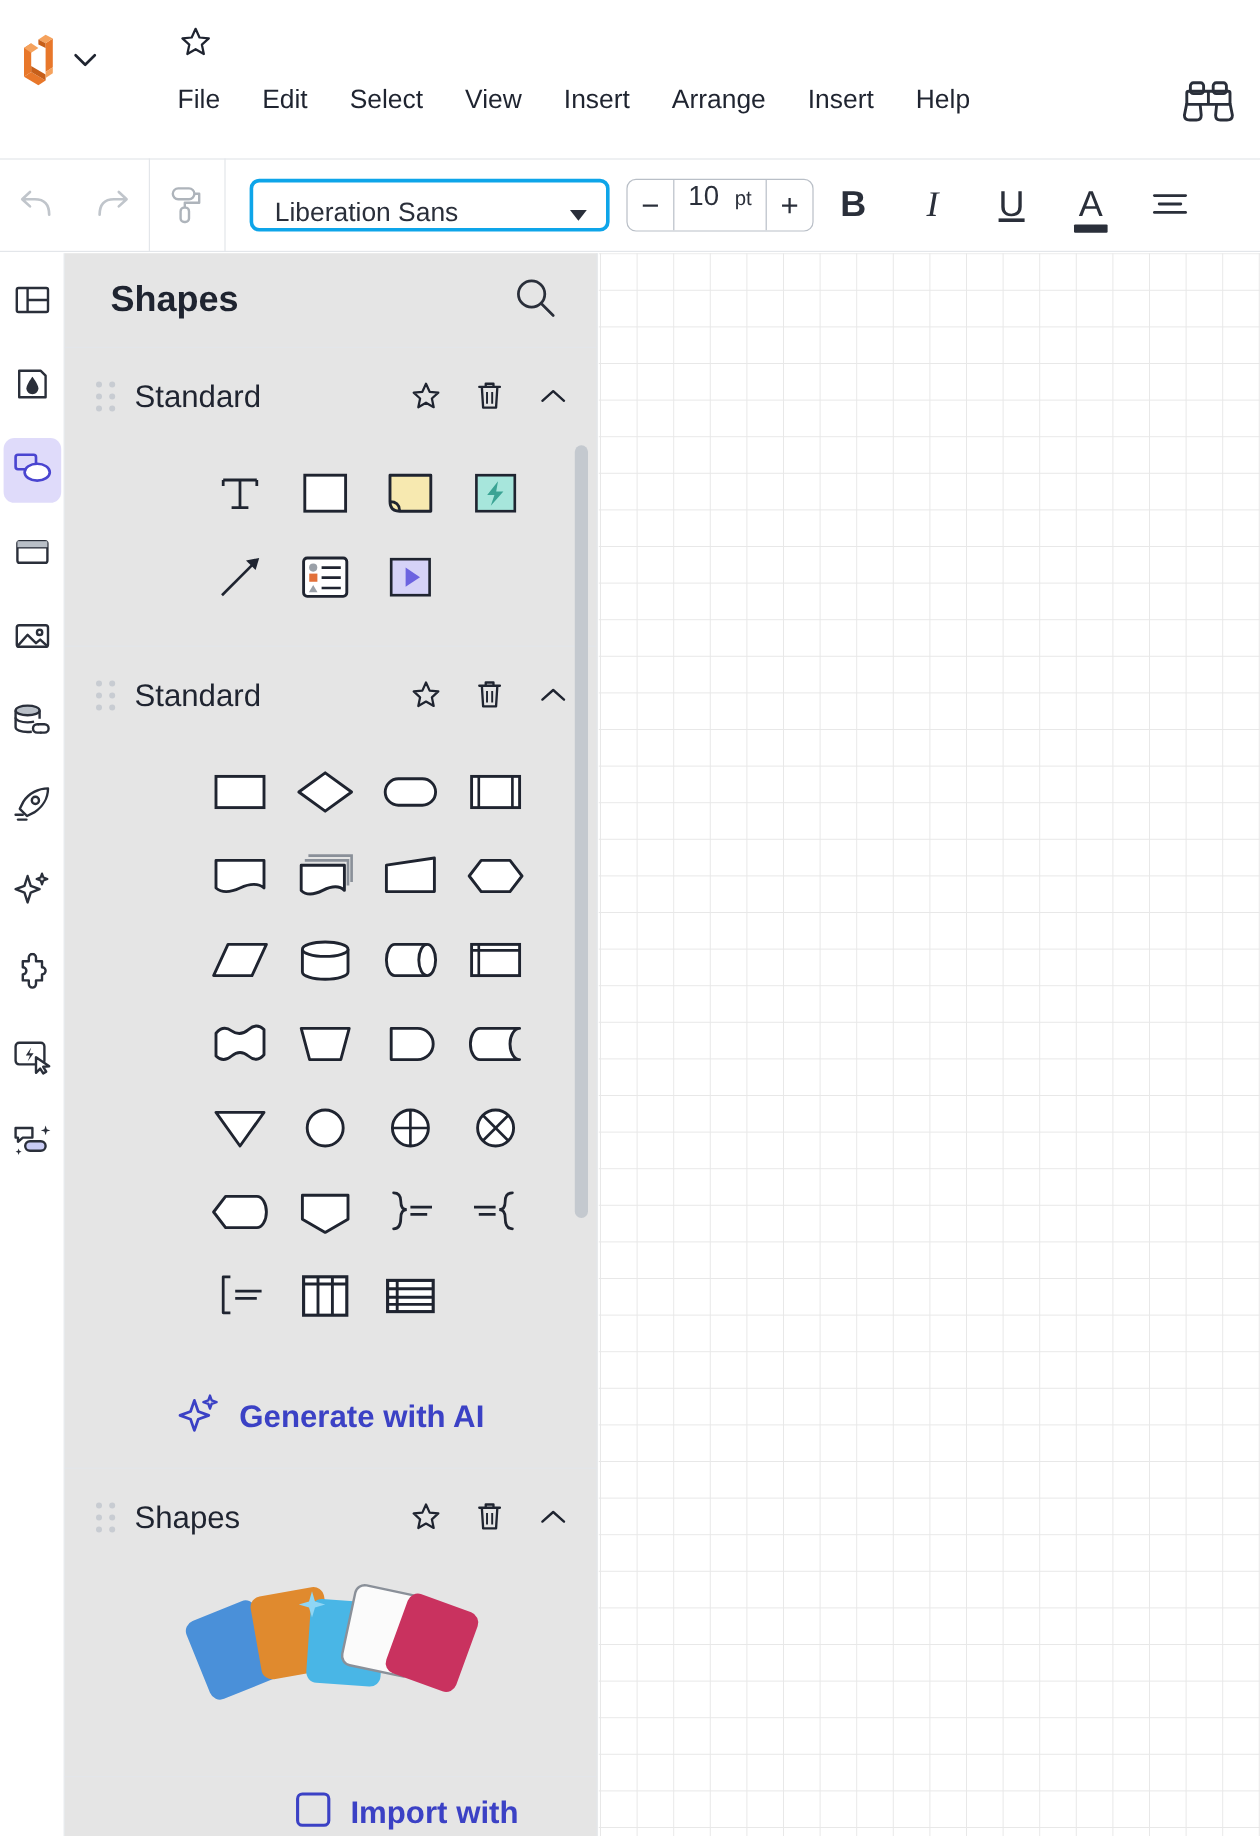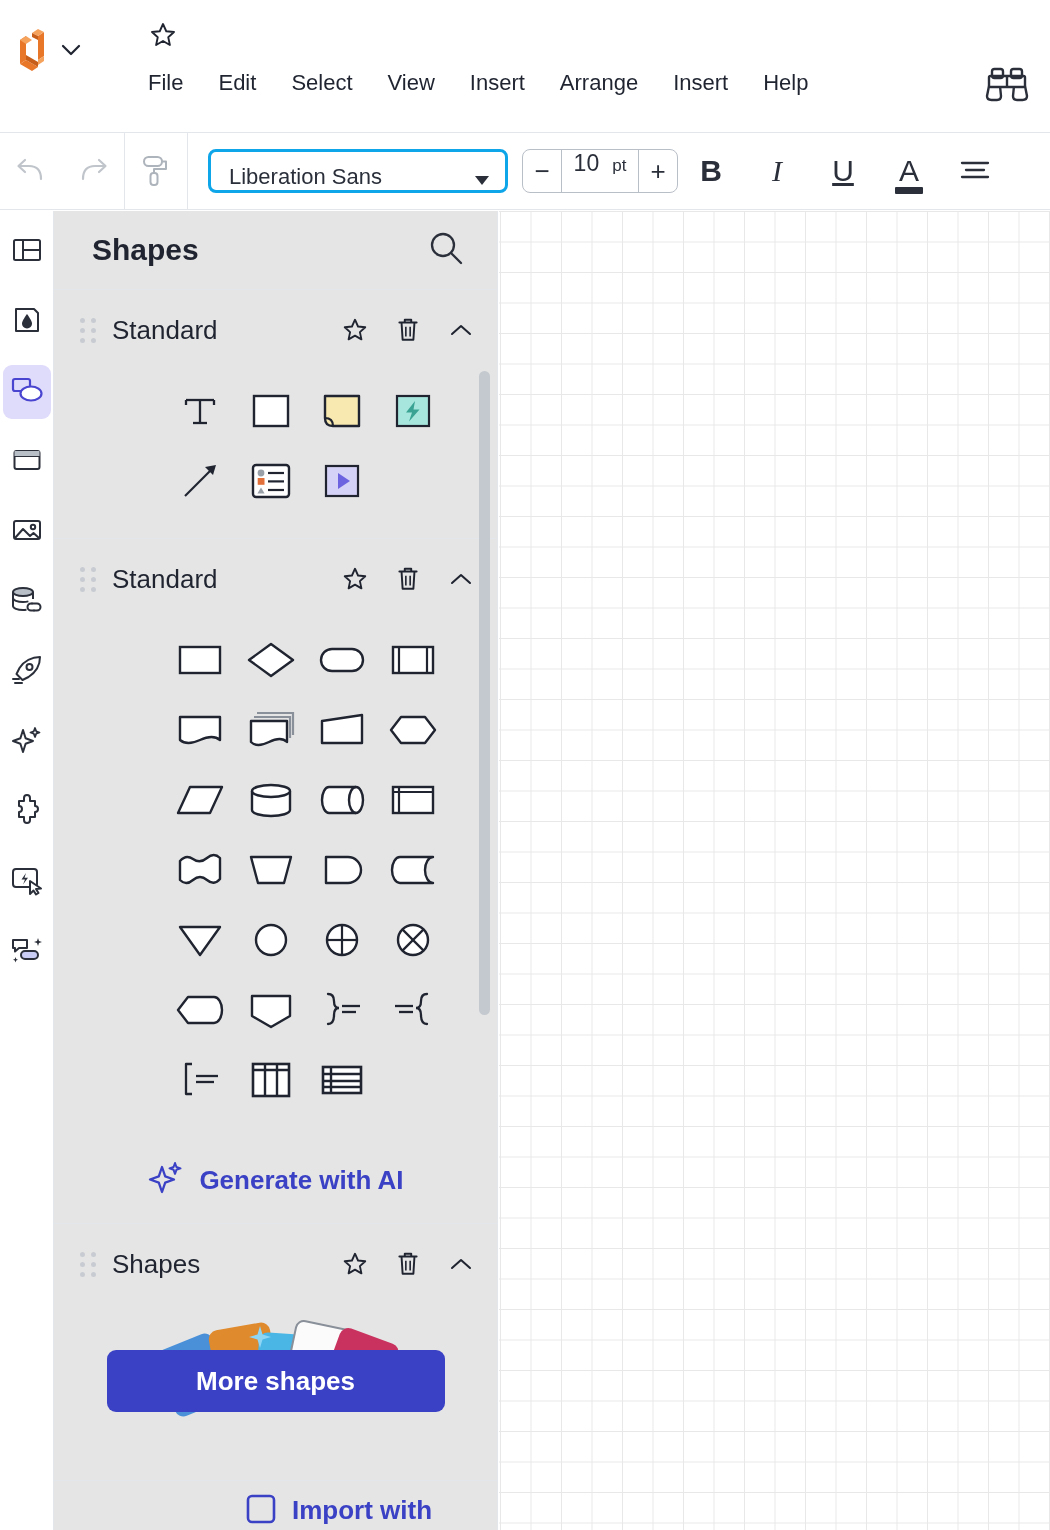--- a/index.html
+++ b/index.html
@@ -684,23 +684,20 @@
             <div class="card" style="left:52px; top:8px; background:#e08a2e; transform:rotate(-10deg);"></div>
             <div class="card" style="left:96px; top:16px; background:#49b6e6; transform:rotate(4deg);"></div>
             <div class="card" style="left:128px; top:6px; background:#fbfbfb; border:2px solid #8a9099; transform:rotate(12deg);"></div>
             <div class="card" style="left:168px; top:16px; background:#c9325f; transform:rotate(20deg);"></div>
             <div class="card" style="left:86px; top:6px; width:26px; height:26px; background:transparent;">
               <svg width="26" height="26" viewBox="0 0 26 26">
                   <path d="M13 2 L15.5 10.5 L24 13 L15.5 15.5 L13 24 L10.5 15.5 L2 13 L10.5 10.5 Z" fill="#8fd6f5"></path>
                 </svg>
             </div>
           </div>
-          <div class="more-btn">
-            <span>More shapes</span>
-          </div>
         </div>
 
         <div class="cut-row">
           <span>
             <svg width="34" height="34" viewBox="0 0 34 34">
                 <rect x="4" y="4" width="26" height="26" rx="4" fill="none" stroke="#3b41c5" stroke-width="2.6"></rect>
               </svg>
           </span>
           <span class="cut-text">Import with</span>
         </div>

